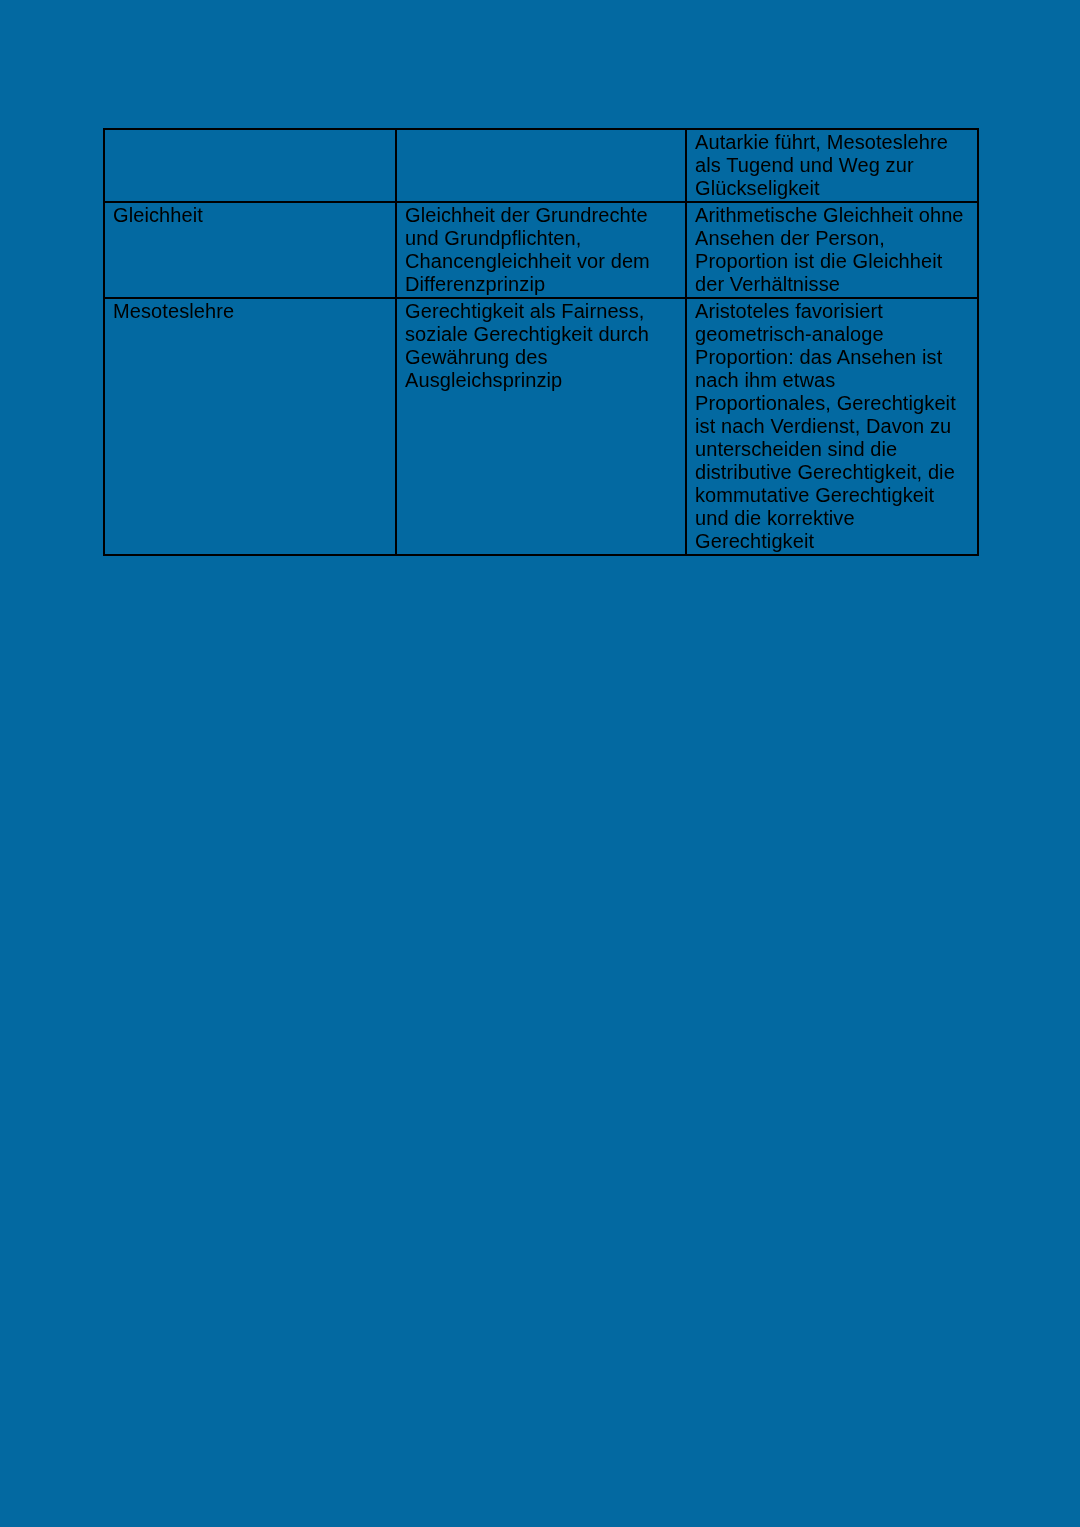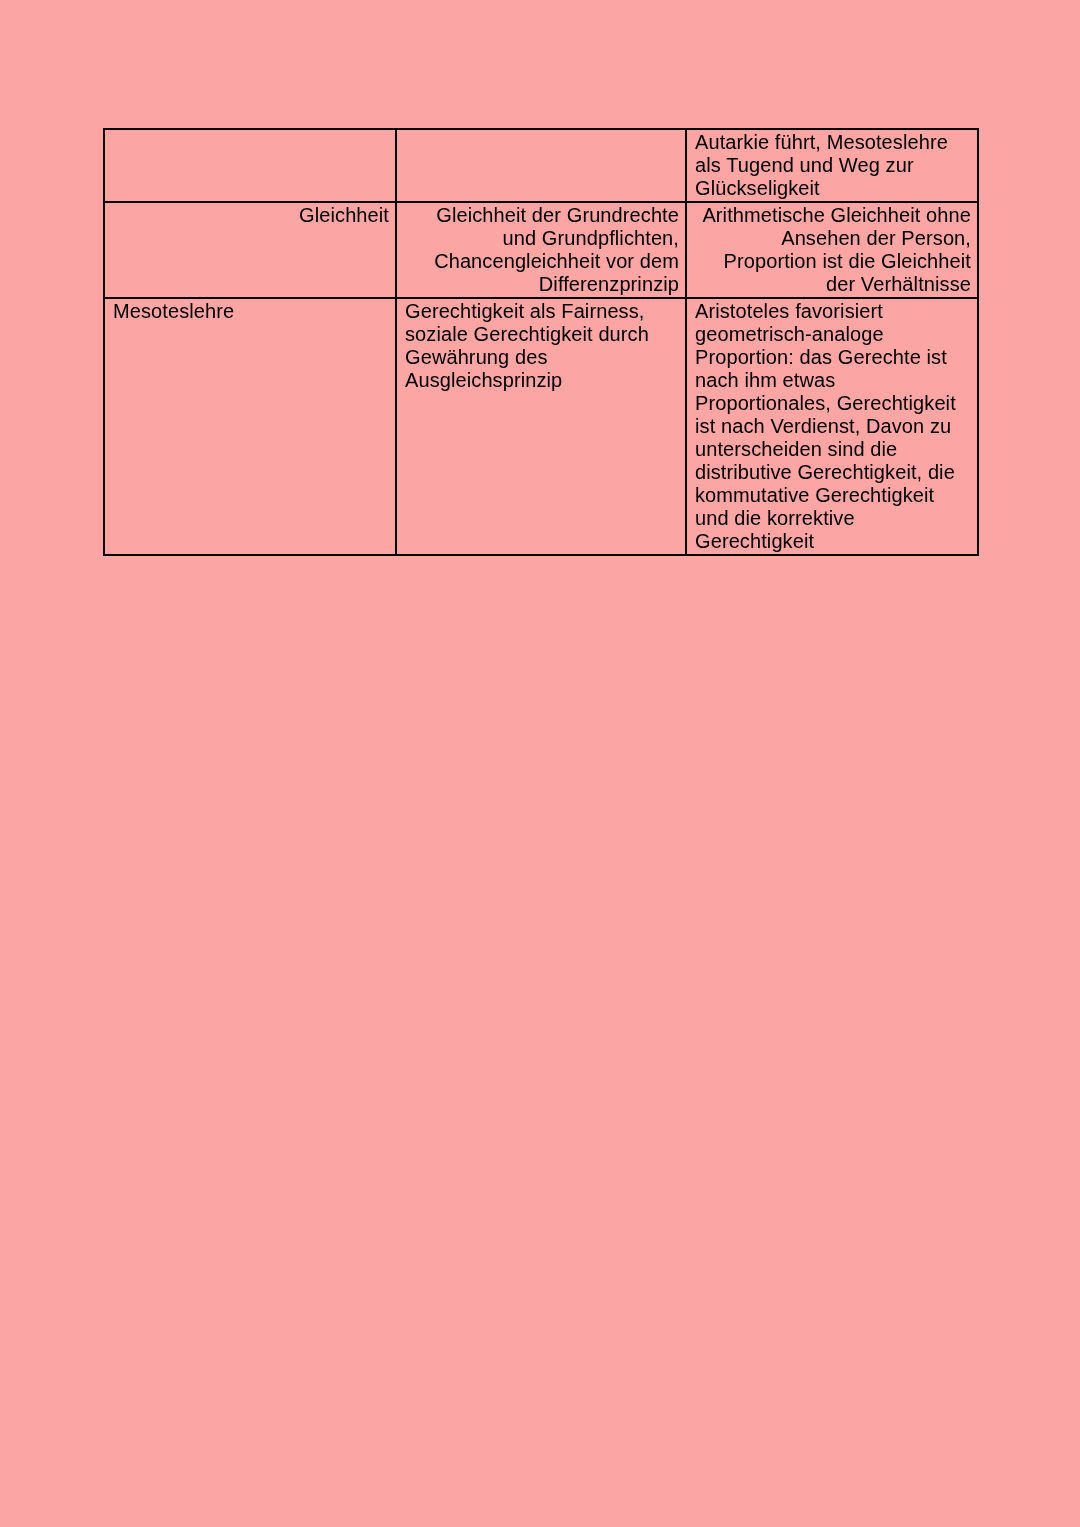--- a/index.html
+++ b/index.html
@@ -4,21 +4,21 @@
 <style>
   html, body {
     margin: 0;
     padding: 0;
     background: #ffffff;
   }
   .page {
     position: relative;
     width: 1080px;
     height: 1527px;
-    background: #fca5a5;
+    background: #0369a1;
     font-family: "Liberation Sans", "DejaVu Sans", sans-serif;
     color: #000000;
     overflow: hidden;
   }
   table.doc-table {
     position: absolute;
     left: 103px;
     top: 128px;
     width: 874px;
     border-collapse: collapse;
@@ -30,21 +30,21 @@
     padding: 1px 6px 1px 8px;
     font-size: 20px;
     line-height: 23px;
     letter-spacing: 0.1px;
     overflow: hidden;
   }
   col.c1 { width: 292px; }
   col.c2 { width: 290px; }
   col.c3 { width: 292px; }
   tr.r1 { height: 70px; }
-  tr.r2 { height: 94px; text-align: right; }
+  tr.r2 { height: 94px; }
   tr.r3 { height: 251px; }
 </style>
 </head>
 <body>
 
 <div class="page">
   <table class="doc-table">
     <colgroup>
       <col class="c1">
       <col class="c2">
@@ -57,17 +57,17 @@
         <td>Autarkie führt, Mesoteslehre als Tugend und Weg zur Glückseligkeit</td>
       </tr>
       <tr class="r2">
         <td>Gleichheit</td>
         <td>Gleichheit der Grundrechte und Grundpflichten, Chancengleichheit vor dem Differenzprinzip</td>
         <td>Arithmetische Gleichheit ohne Ansehen der Person, Proportion ist die Gleichheit der Verhältnisse</td>
       </tr>
       <tr class="r3">
         <td>Mesoteslehre</td>
         <td>Gerechtigkeit als Fairness, soziale Gerechtigkeit durch Gewährung des Ausgleichsprinzip</td>
-        <td>Aristoteles favorisiert geometrisch-analoge Proportion: das Gerechte ist nach ihm etwas Proportionales, Gerechtigkeit ist nach Verdienst, Davon zu unterscheiden sind die distributive Gerechtigkeit, die kommutative Gerechtigkeit und die korrektive Gerechtigkeit</td>
+        <td>Aristoteles favorisiert geometrisch-analoge Proportion: das Ansehen ist nach ihm etwas Proportionales, Gerechtigkeit ist nach Verdienst, Davon zu unterscheiden sind die distributive Gerechtigkeit, die kommutative Gerechtigkeit und die korrektive Gerechtigkeit</td>
       </tr>
     </tbody>
   </table>
 </div>
 
 </body></html>

